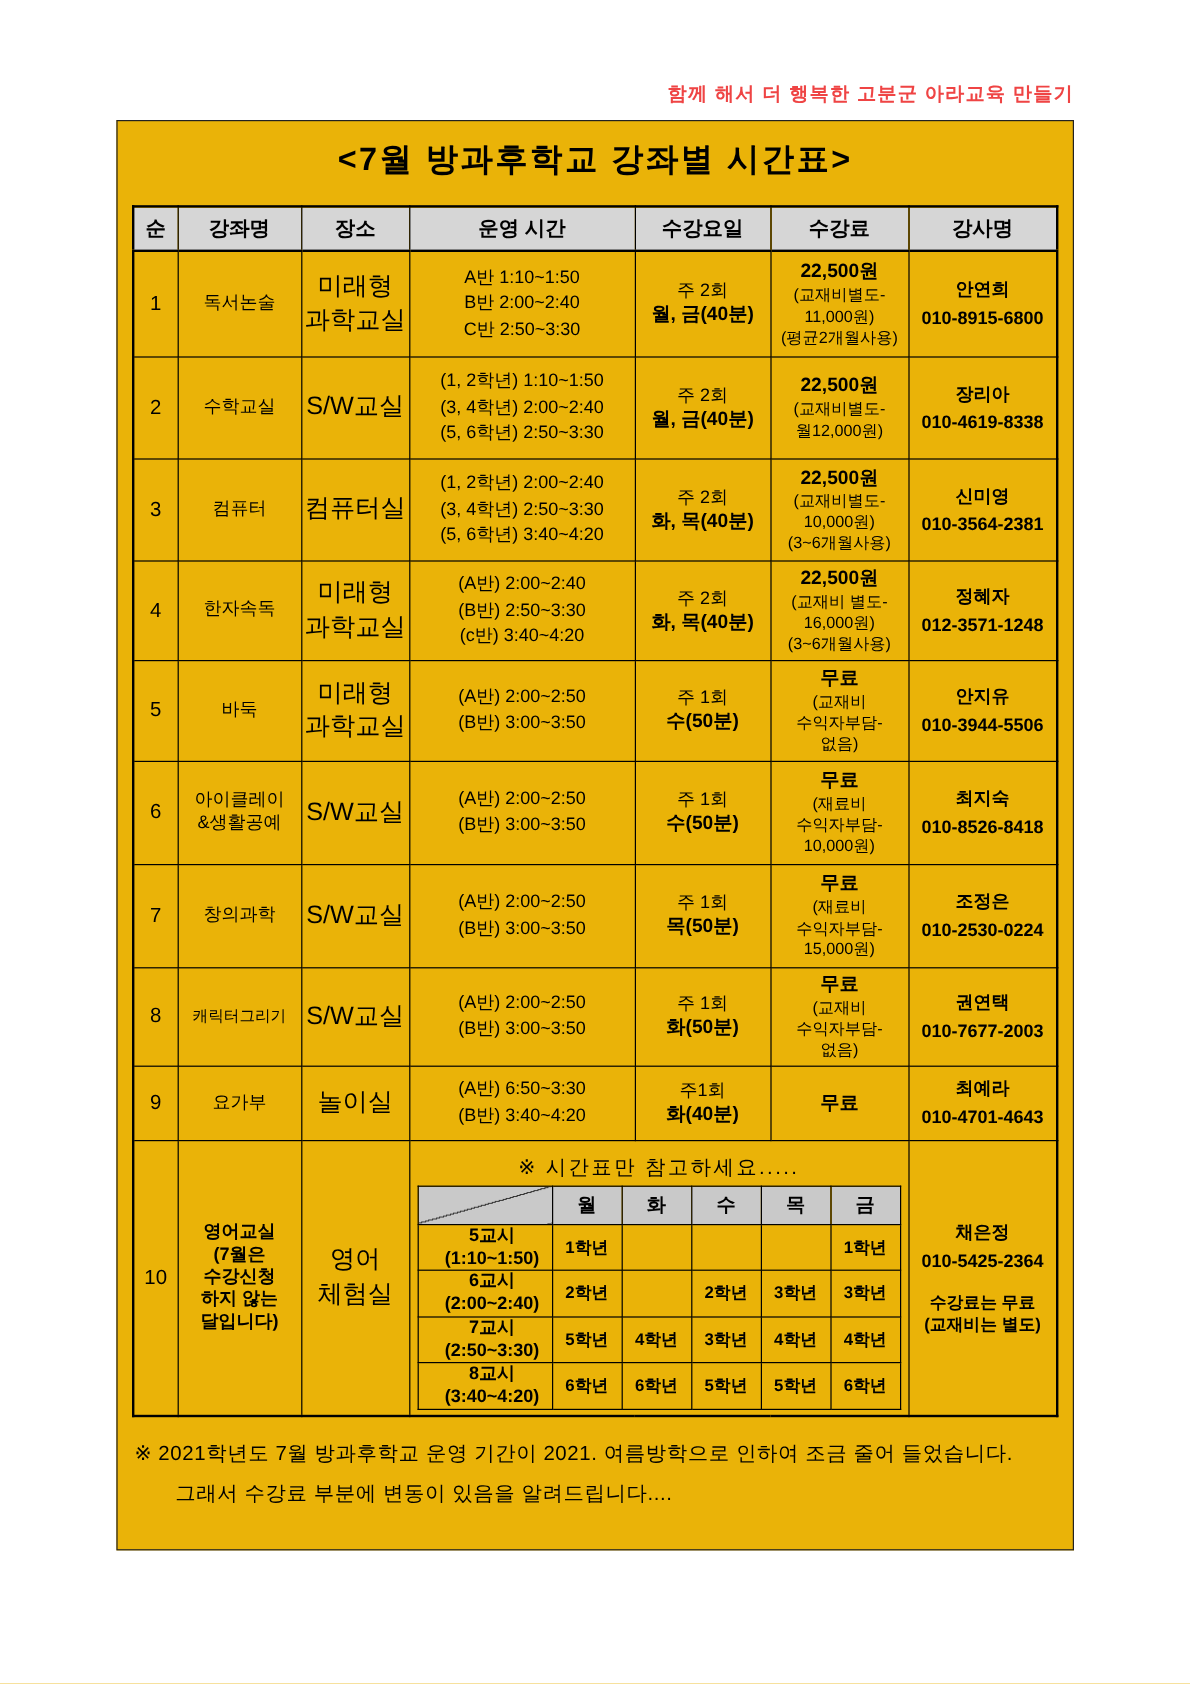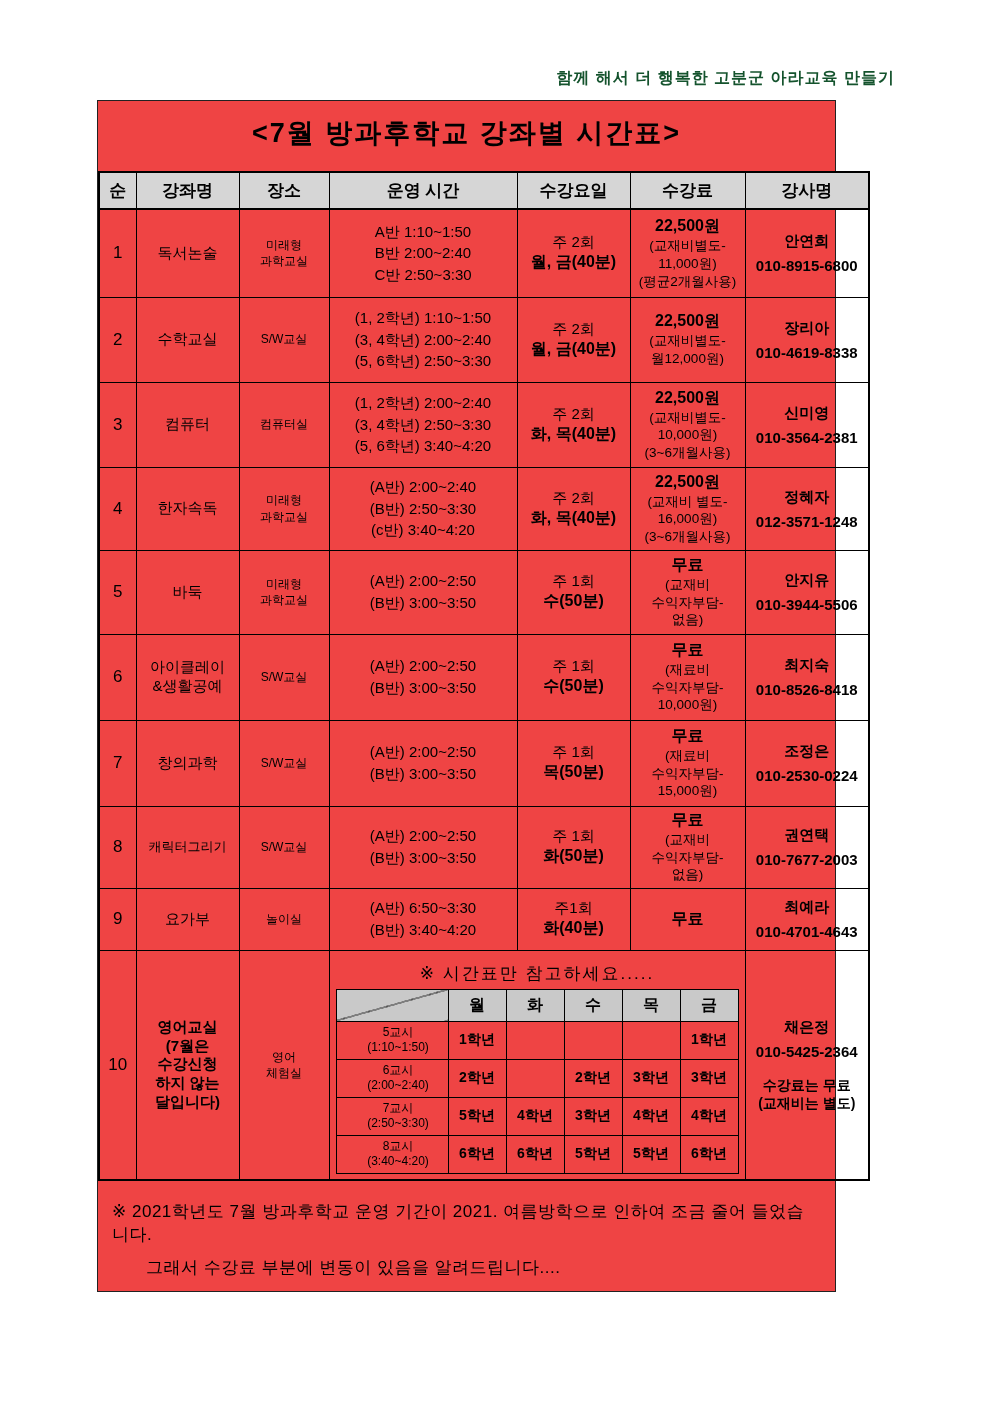--- a/index.html
+++ b/index.html
@@ -12,23 +12,23 @@
   }
   .slogan {
     position: absolute;
     top: 68px; right: 97px;
     font-size: 16px; font-weight: bold;
     letter-spacing: 1px;
   }
   .doc-box {
     position: absolute;
     left: 97px; top: 100px;
-    width: 739px; height: 1192px;
+    width: 798px; height: 1192px;
     border: 1px solid #222;
-    background: #ef4444;
+    background: #eab308;
   }
   .title {
     text-align: center;
     margin-top: 14px;
     font-size: 27px;
     font-weight: bold;
     letter-spacing: 2px;
   }
   table.main {
     border-collapse: collapse;
@@ -45,21 +45,21 @@
   }
   table.main thead th {
     background: #d6d6d6;
     font-size: 17px;
     font-weight: bold;
     height: 37px;
     border-bottom: 2px solid #000;
   }
   td.c-no { font-size: 17px; }
   td.c-course { font-size: 15px; white-space: pre-line; line-height: 1.25; }
-  td.c-place { font-size: 12px; white-space: pre-line; line-height: 1.35; }
+  td.c-place { font-size: 21px; white-space: pre-line; line-height: 1.35; }
   td.c-time { font-size: 15px; white-space: pre-line; line-height: 1.45; }
   .days1 { font-size: 15px; }
   .days2 { font-size: 16px; font-weight: bold; }
   .fee-main { font-size: 16px; font-weight: bold; }
   .fee-sub { font-size: 13.5px; white-space: pre-line; line-height: 1.3; }
   .t-name { font-size: 15px; font-weight: bold; }
   .t-phone { font-size: 15px; font-weight: bold; margin-top: 6px; }
   .t-extra { font-size: 14px; font-weight: bold; white-space: pre-line; margin-top: 16px; line-height: 1.3; }
 
   td.nested-cell { vertical-align: top; padding-top: 6px; }
@@ -80,33 +80,33 @@
     font-size: 16px;
     font-weight: bold;
     height: 32px;
   }
   td.diag {
     background:
       linear-gradient(to bottom right,
         rgba(0,0,0,0) 49.3%, #333 49.3%, #333 51%, rgba(0,0,0,0) 51%),
       #c9c9c9;
   }
-  td.period { font-size: 12px; font-weight: normal; white-space: pre-line; line-height: 1.25; height: 38px; padding-left: 12px; }
+  td.period { font-size: 15px; font-weight: bold; white-space: pre-line; line-height: 1.25; height: 38px; padding-left: 12px; }
   td.grade { font-size: 14px; font-weight: bold; }
 
   .notes { margin: 20px 14px 0 14px; }
   .note { font-size: 17px; line-height: 1.35; margin-bottom: 10px; letter-spacing: 0.5px; }
   .note.indent { padding-left: 34px; }
 </style>
 </head>
 <body>
 
 <div class="page">
 
-  <div class="slogan" style="color:#14532d">함께 해서 더 행복한 고분군 아라교육 만들기</div>
+  <div class="slogan" style="color:#ef4444">함께 해서 더 행복한 고분군 아라교육 만들기</div>
 
   <div class="doc-box">
 
     <div class="title">&lt;7월 방과후학교 강좌별 시간표&gt;</div>
 
     <table class="main">
       <colgroup>
         <col style="width:37px">
           <col style="width:103px">
           <col style="width:90px">

